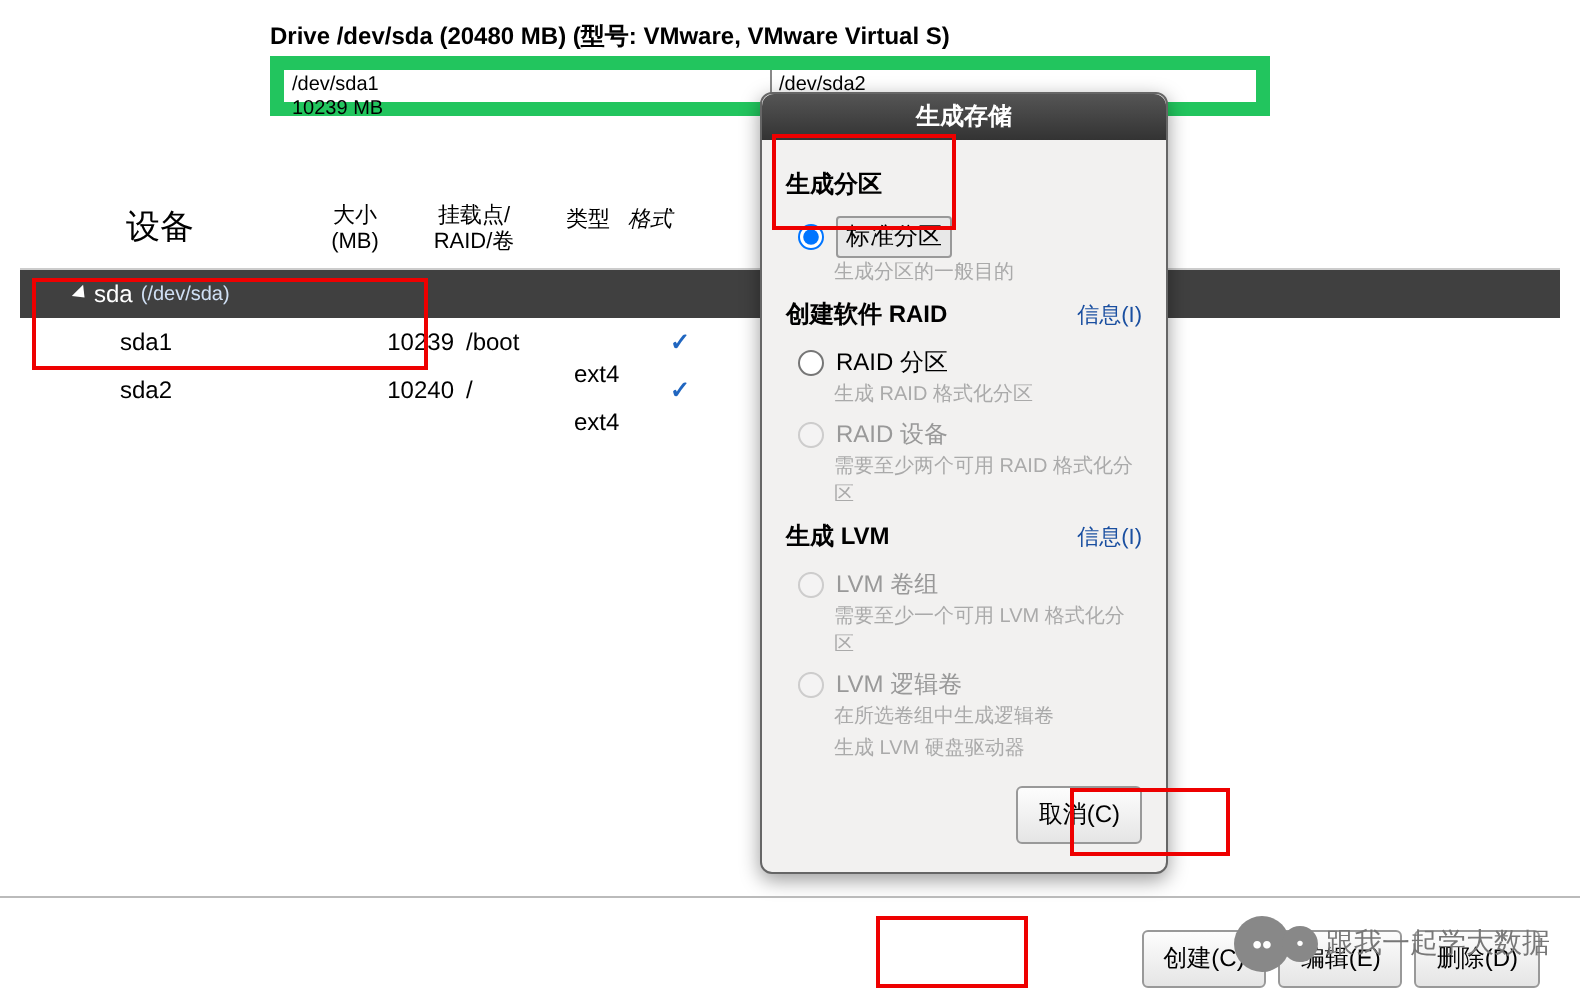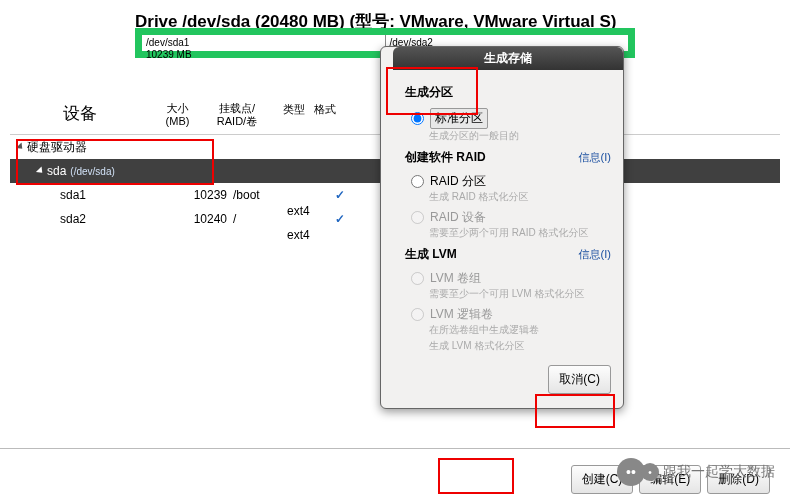--- a/index.html
+++ b/index.html
@@ -1,49 +1,49 @@
 <!DOCTYPE html>
 <html><head>
 <meta charset="utf-8">
 <style>
   * { box-sizing: border-box; margin: 0; padding: 0; }
   body { font-family: sans-serif; font-size: 12px; background: #fff; width: 790px; height: 504px; position: relative; overflow: hidden; }
   
-  .drive-header { position: absolute; top: 10px; left: 135px; font-weight: bold; font-size: 17px; }
+  .drive-header { position: absolute; top: 10px; left: 135px; font-weight: bold; font-size: 12px; }
   
   .partition-bar { position: absolute; top: 28px; left: 135px; width: 500px; height: 30px; border: 7px solid #22c55e; display: flex; }
   .part { flex: 1; border-right: 1px solid #888; padding: 2px 4px; font-size: 10px; line-height: 1.2; }
   .part:last-child { border-right: none; }
   
   .table-header { position: absolute; top: 96px; left: 10px; width: 770px; border-bottom: 1px solid #ccc; display: flex; padding-bottom: 6px; padding-top: 6px; }
   .col-dev { width: 140px; text-align: center; font-size: 17px; }
   .col-size { width: 55px; text-align: center; font-size: 11px; line-height: 1.2; }
   .col-mount { width: 60px; text-align: center; font-size: 11px; line-height: 1.2; padding-left: 4px; }
   .col-type { width: 40px; text-align: right; font-size: 11px; }
-  .col-fmt { width: 40px; text-align: center; font-size: 11px; }
+  .col-fmt { width: 40px; text-align: center; font-size: 11px; font-style: italic; }
   
   .tree { position: absolute; top: 135px; left: 10px; width: 770px; }
   .tree-row { display: flex; align-items: center; height: 24px; padding-left: 8px; }
   .tree-row.highlight { background: #404040; color: #fff; }
   .tree-row.highlight .devpath { color: #d0e0f5; }
   .tri { display: inline-block; width: 0; height: 0; border-left: 5px solid #555; border-top: 4px solid transparent; border-bottom: 4px solid transparent; margin-right: 4px; transform: rotate(45deg); }
   .tri.white { border-left-color: #fff; }
   .c-dev { width: 140px; display: flex; align-items: center; }
   .c-size { width: 55px; text-align: right; }
   .c-mount { width: 60px; padding-left: 6px; }
   .c-type { width: 40px; margin-top: 32px; }
   .c-fmt { width: 40px; padding-left: 8px; }
   .check { color: #2066c0; font-weight: bold; }
   .devpath { font-size: 10px; margin-left: 4px; }
   .indent1 { padding-left: 28px; }
   .indent2 { padding-left: 50px; }
   
   .redbox { position: absolute; border: 2px solid #e00; pointer-events: none; }
   
-  .dialog { position: absolute; top: 46px; left: 380px; width: 244px; background: #f2f1f0; border: 1px solid #666; border-radius: 6px; box-shadow: 0 3px 10px rgba(0,0,0,0.4); padding-left: 12px; }
+  .dialog { position: absolute; top: 46px; left: 380px; width: 204px; background: #f2f1f0; border: 1px solid #666; border-radius: 6px; box-shadow: 0 3px 10px rgba(0,0,0,0.4); }
   .dialog-title { background: linear-gradient(#555,#333); color: #fff; font-weight: bold; text-align: center; padding: 3px; border-radius: 6px 6px 0 0; font-size: 12px; }
   .dialog-body { padding: 8px 12px 14px 12px; }
   .sect { font-weight: bold; font-size: 12px; margin-top: 6px; margin-bottom: 4px; display: flex; justify-content: space-between; align-items: center; }
   .info-link { font-size: 11px; font-weight: normal; color: #1a4fa0; }
   .opt { display: flex; align-items: center; padding: 3px 0 0 6px; font-size: 12px; }
   .opt input[type=radio] { margin-right: 6px; }
   .opt.sel span { border: 1px solid #999; background: #e8e8e8; padding: 1px 4px; border-radius: 2px; }
   .opt.dis { color: #999; }
   .hint { font-size: 10px; color: #aaa; padding-left: 24px; margin-bottom: 2px; }
   .dlg-btns { display: flex; justify-content: flex-end; gap: 22px; margin-top: 12px; }
@@ -74,26 +74,20 @@
   <div class="col-dev">设备</div>
   <div class="col-size" style="white-space:pre-line">大小
 (MB)</div>
   <div class="col-mount" style="white-space:pre-line">挂载点/
 RAID/卷</div>
   <div class="col-type">类型</div>
   <div class="col-fmt">格式</div>
 </div>
 
 <div class="tree">
-  <div class="tree-row">
-    <div class="c-dev">
-        <span class="tri"></span>
-        <span>硬盘驱动器</span>
-      </div>
-  </div>
   <div class="tree-row highlight indent1">
     <div class="c-dev">
         <span class="tri white"></span>
         <span>sda</span>
         <span class="devpath">(/dev/sda)</span>
       </div>
   </div>
   <div class="tree-row indent2">
     <div class="c-dev" style="width:112px">
         <span>sda1</span>
@@ -148,21 +142,21 @@
     <div class="opt dis">
       <input type="radio" disabled="" style="">
         <span>LVM 卷组</span>
     </div>
     <div class="hint">需要至少一个可用 LVM 格式化分区</div>
     <div class="opt dis">
       <input type="radio" disabled="" style="">
         <span>LVM 逻辑卷</span>
     </div>
     <div class="hint">在所选卷组中生成逻辑卷</div>
-    <div class="hint">生成 LVM 格式化分区</div>
+    <div class="hint">生成 LVM 硬盘驱动器</div>
 
     <div class="dlg-btns">
       <button class="btn">取消(C)</button>
     </div>
   </div>
 </div>
 
 <div class="redbox" style="top:67px; left:386px; width:92px; height:48px;"></div>
 <div class="redbox" style="top:394px; left:535px; width:80px; height:34px;"></div>
 

